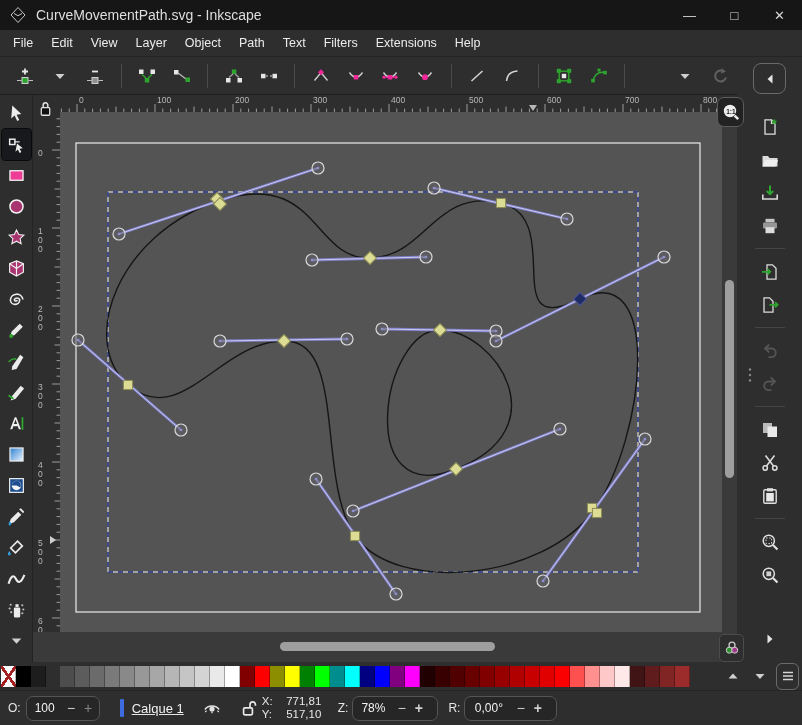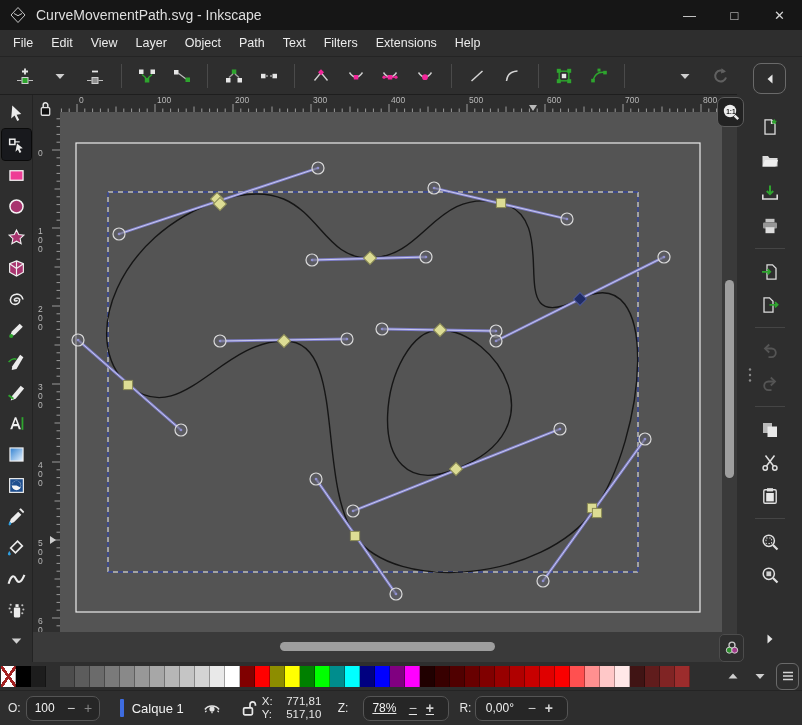--- a/index.html
+++ b/index.html
@@ -61,29 +61,29 @@
   .fs-lab{display:inline-block;width:40px;text-align:right;color:#e2e2e2;}
   .fill-none{font-style:italic;margin-left:22px;color:#f0f0f0;}
   .stroke-swatch{display:inline-block;width:48px;height:12px;background:#000;border:1px solid #101010;border-radius:2px;margin-left:10px;}
   .stroke-w{margin-left:10px;color:#e2e2e2;}
   .spin{height:25px;background:#262626;border:1px solid #555;border-radius:7px;display:flex;align-items:center;box-sizing:border-box;}
   .spin .val{text-align:center;color:#f2f2f2;}
   .spin .sbtn{width:17px;text-align:center;color:#cfcfcf;font-size:14px;}
   .o-label{margin-left:8px;}
   .o-spin{width:74px;margin-left:5px;}
   .o-spin .val{width:36px;}
-  .layerblock{display:flex;align-items:center;margin-left:20px;}
+  .layerblock{display:flex;align-items:center;margin-left:20px;text-decoration:underline;}
   .layer-bar{width:4px;height:18px;background:#3e6ce0;border-radius:1px;}
   .layer-name{margin-left:8px;font-size:13px;color:#f2f2f2;white-space:nowrap;}
   .sb-icon{margin-left:19px;display:flex;align-items:center;}
   .nodestatus{margin-left:17px;width:94px;font-size:11.5px;line-height:13.5px;color:#ececec;}
   .xy{margin-left:4px;font-size:11.5px;line-height:13.5px;display:grid;grid-template-columns:18px 48px;}
   .xy .xv{text-align:center;}
   .z-label,.r-label{margin-left:10px;}
-  .z-spin{width:86px;margin-left:15px;text-decoration:underline;}
+  .z-spin{width:86px;margin-left:4px;}
   .z-spin .val{width:40px;}
   .r-spin{width:93px;margin-left:4px;}
   .r-spin .val{width:47px;}
   b{font-weight:bold;}
 </style>
 </head>
 <body>
 
 <div class="window">
 

